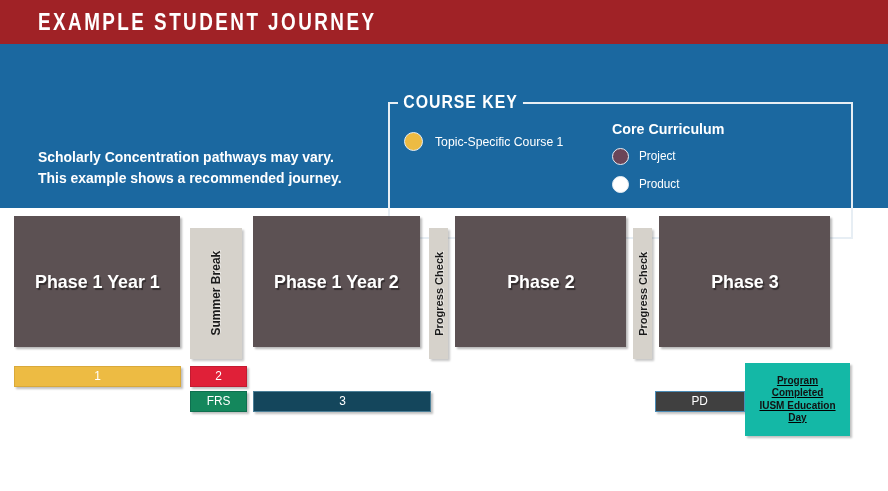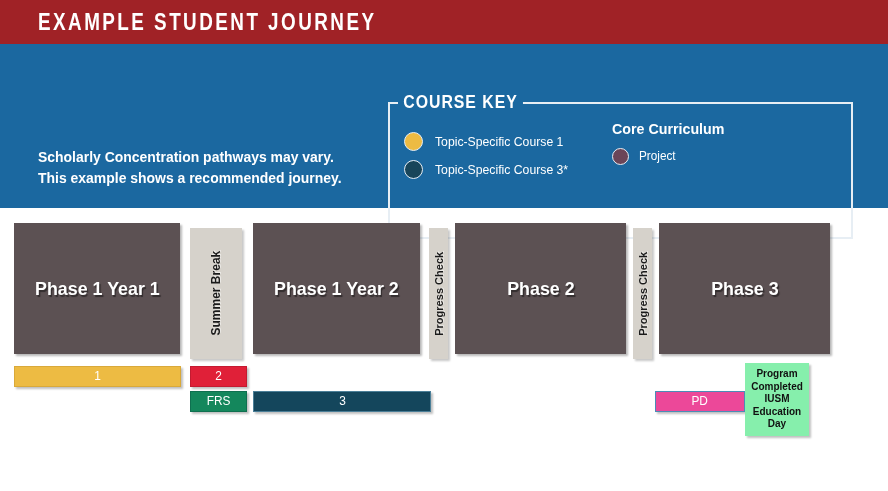--- a/index.html
+++ b/index.html
@@ -126,21 +126,21 @@
     text-align: center;
     transform: scaleX(0.95);
     transform-origin: center top;
   }
 
   
   .timeline { position: absolute; left: 0; top: 0; width: 888px; height: 491px; }
 
   .phase-block {
     position: absolute;
-    top: 223px;
+    top: 216px;
     height: 131px;
     background: #5C5153;
     box-shadow: 1.5px 1.5px 2px rgba(0,0,0,0.28);
     display: flex;
     align-items: center;
     justify-content: center;
   }
   .phase-label {
     color: #ffffff;
     font-size: 19px;
@@ -184,26 +184,27 @@
     color: #ffffff;
     font-size: 12.5px;
     line-height: 13px;
     white-space: nowrap;
     transform: scaleX(0.95);
   }
 
   .complete-box {
     position: absolute;
     left: 745px; top: 363px;
-    width: 64px; height: 73px;
-    background: #86efac;
+    width: 105px; height: 73px;
+    background: #14b8a6;
     box-shadow: 1.5px 1.5px 2px rgba(0,0,0,0.25);
     display: flex;
     align-items: center;
     justify-content: center;
+    text-decoration: underline;
   }
   .complete-label {
     color: #111111;
     font-size: 10px;
     font-weight: bold;
     line-height: 12.5px;
     text-align: center;
     padding: 0 3px;
   }
 </style>
@@ -220,35 +221,35 @@
     <div>This example shows a recommended journey.</div>
   </div>
 
   <div class="key-box"></div>
   <div class="key-title">COURSE KEY</div>
 
   <div class="key-col-left">
     <div class="key-row">
       <span class="key-dot" style="background:#EDBB43"></span>
       <span class="key-label">Topic-Specific Course 1</span>
-    </div>
-    <div class="key-row">
-      <span class="key-dot" style="background:#18455A"></span>
-      <span class="key-label">Topic-Specific Course 3*</span>
     </div>
   </div>
 
   <div class="key-footnote">*topical course requirements vary by concentration</div>
 
   <div class="key-col-right">
     <div class="key-subhead">Core Curriculum</div>
     <div class="key-row key-row-sm">
       <span class="key-dot" style="background:#6B4558"></span>
       <span class="key-label">Project</span>
     </div>
+    <div class="key-row key-row-sm">
+      <span class="key-dot" style="background:#FFFFFF"></span>
+      <span class="key-label">Product</span>
+    </div>
   </div>
 </div>
 
 <div class="timeline">
 
   <div class="phase-block" style="left:14px;width:166px">
     <span class="phase-label">Phase 1 Year 1</span>
   </div>
   <div class="phase-block" style="left:253px;width:167px">
     <span class="phase-label">Phase 1 Year 2</span>
@@ -275,21 +276,21 @@
   </div>
   <div class="course-bar" style="left:190px;width:57px;top:366px;background:#E02038;border:1px solid #C41B31">
     <span class="course-bar-label">2</span>
   </div>
   <div class="course-bar" style="left:190px;width:57px;top:391px;background:#14875C;border:1px solid #0F7050">
     <span class="course-bar-label">FRS</span>
   </div>
   <div class="course-bar" style="left:253px;width:178px;top:391px;background:#14465C;border:1px solid #4B7F98">
     <span class="course-bar-label">3</span>
   </div>
-  <div class="course-bar" style="left:655px;width:90px;top:391px;background:#ec4899;border:1px solid #4B8CB6">
+  <div class="course-bar" style="left:655px;width:90px;top:391px;background:#404040;border:1px solid #4B8CB6">
     <span class="course-bar-label">PD</span>
   </div>
 
   <div class="complete-box">
     <div class="complete-label">
       <div>Program</div>
       <div>Completed</div>
       <div>IUSM Education</div>
       <div>Day</div>
     </div>

